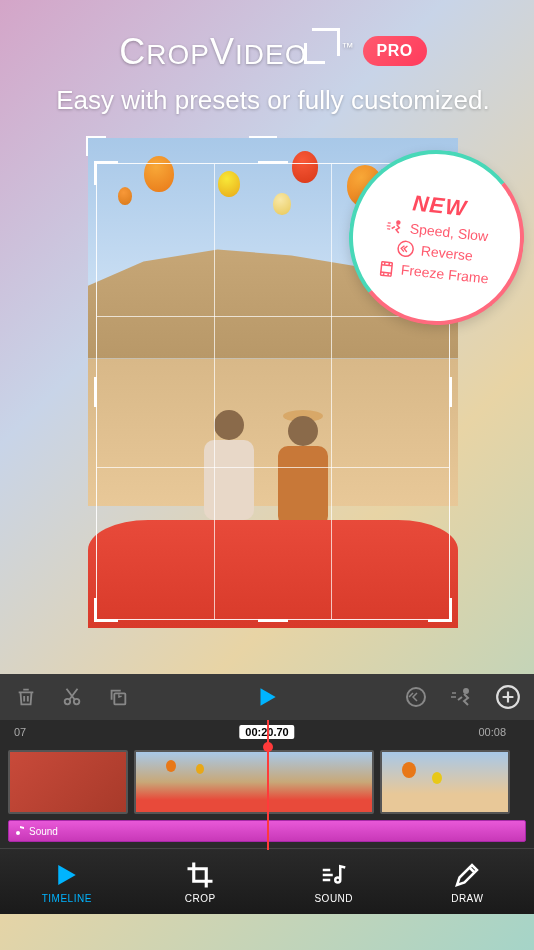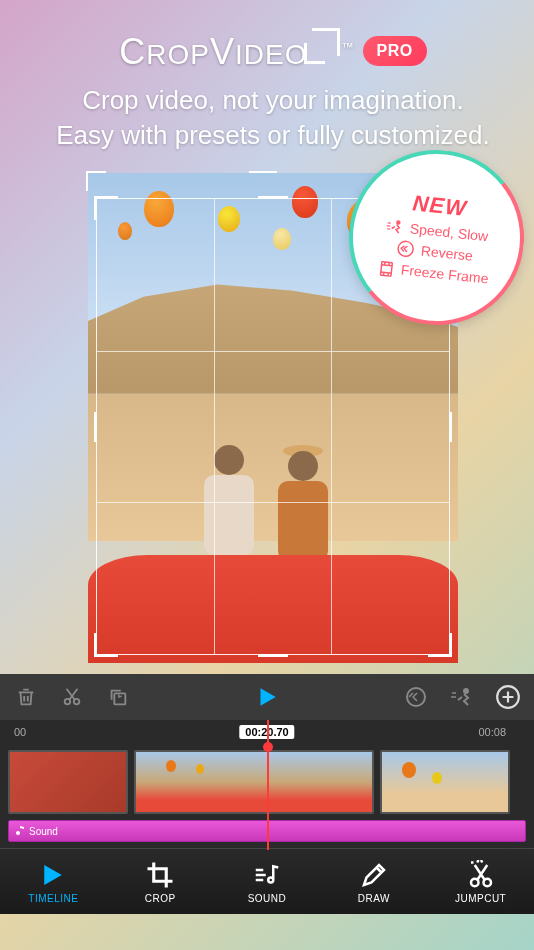--- a/index.html
+++ b/index.html
@@ -393,21 +393,20 @@
 </style>
 </head>
 <body>
 
 <div class="promo-area">
   <div class="app-title">
     <span class="app-title-text"><span class="crop">C<span style="font-size:28px">ROP</span>V<span style="font-size:28px">IDEO</span></span><span class="logo-icon"></span><span class="tm">™</span></span>
     <span class="pro-badge">PRO</span>
   </div>
   <div class="tagline">
-    <div>Crop video, not your imagination.</div>
     <div>Easy with presets or fully customized.</div>
   </div>
 
   <div class="preview-wrap">
     <div class="outer-crop">
       <div class="oc-tl"></div>
       <div class="oc-t"></div>
     </div>
     <div class="preview-bg">
       <div class="sky">
@@ -517,21 +516,21 @@
   </div>
   <div class="icon-btn" style="color:#ddd">
     <svg width="26" height="26" viewBox="0 0 24 24" fill="none" stroke="currentColor" stroke-width="2">
         <circle cx="12" cy="12" r="10"></circle>
         <path d="M12 7 L12 17 M7 12 L17 12"></path>
       </svg>
   </div>
 </div>
 
 <div class="time-ruler">
-  <span class="t-mark t0">00</span>
+  <span class="t-mark t0">07</span>
   <span class="t-center">00:20.70</span>
   <span class="t-mark t8">00:08</span>
 </div>
 
 <div class="timeline-strip">
   <div class="playhead"></div>
   <div class="clip c1"></div>
   <div class="clip c2">
     <div class="clip-balloon" style="width:10px;height:12px;background:#e87818;top:8px;left:30px"></div>
     <div class="clip-balloon" style="width:8px;height:10px;background:#e8a818;top:12px;left:60px"></div>
@@ -569,21 +568,13 @@
         <path d="M3 8 L9 8 M3 12 L11 12 M3 16 L9 16 M15 18 A2 2 0 1 0 15 14 A2 2 0 0 0 15 18 M17 16 L17 5 L21 6"></path>
       </svg>
     <span>SOUND</span>
   </div>
   <div class="tab">
     <svg viewBox="0 0 24 24" fill="none" stroke="currentColor" stroke-width="2">
         <path d="M4 20 L6 14 L16 4 L20 8 L10 18 L4 20 Z M14 6 L18 10"></path>
       </svg>
     <span>DRAW</span>
   </div>
-  <div class="tab">
-    <svg viewBox="0 0 24 24" fill="none" stroke="currentColor" stroke-width="2">
-        <circle cx="7" cy="18" r="3"></circle>
-        <circle cx="17" cy="18" r="3"></circle>
-        <path d="M9 16 L17 4 M15 16 L7 4 M5 3 L5 1 M9 2 L10 0 M13 2 L12 0"></path>
-      </svg>
-    <span>JUMPCUT</span>
-  </div>
 </div>
 
 </body></html>

